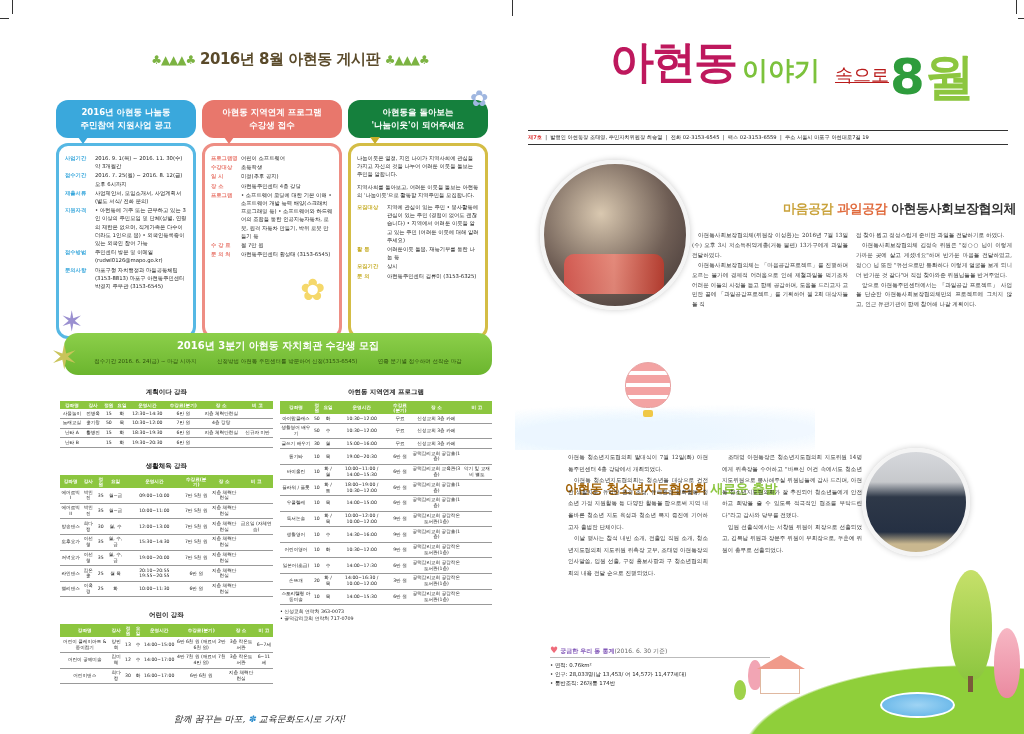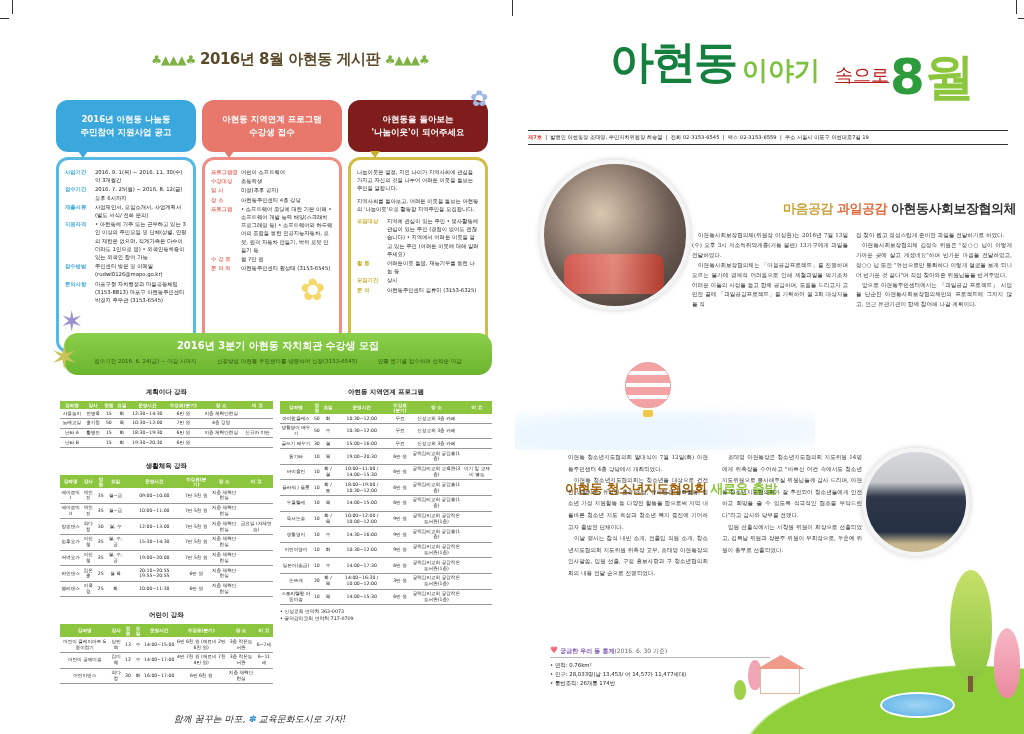--- a/index.html
+++ b/index.html
@@ -7,41 +7,41 @@
   body { position: relative; font-family: "DejaVu Sans", sans-serif; color: #222; font-size: 7px; }
 
   .crop { position: absolute; background: #333; }
   .spread-divider { position: absolute; left: 512px; top: 0; width: 1px; height: 16px; background: #333; }
 
   
   .board-title { position: absolute; left: 100px; top: 50px; width: 380px; text-align: center; font-size: 15px; font-weight: bold; color: #5a4a2a; letter-spacing: -0.5px; }
   .board-title .trees { color: #7cb342; font-size: 12px; letter-spacing: -1px; }
 
   .notice { position: absolute; top: 100px; width: 140px; }
-  .notice .bubble { border-radius: 12px; color: #fff; text-align: center; font-weight: bold; font-size: 8.5px; line-height: 13px; padding: 13px 4px; position: relative; }
+  .notice .bubble { border-radius: 12px; color: #fff; text-align: center; font-weight: bold; font-size: 8.5px; line-height: 13px; padding: 6px 4px; position: relative; }
   .notice .bubble:after { content: ""; position: absolute; left: 22px; bottom: -6px; border-left: 5px solid transparent; border-right: 5px solid transparent; border-top: 7px solid currentColor; }
   .notice .box { border: 3px solid; border-radius: 12px; margin-top: 5px; padding: 8px 6px; height: 196px; font-size: 5.3px; line-height: 8.2px; }
   .notice .row { display: flex; margin-bottom: 1px; }
   .notice .lbl { width: 30px; flex-shrink: 0; font-weight: bold; }
   .notice .val { flex: 1; }
 
   #notice-blue { left: 56px; }
   #notice-blue .bubble { background: #3aa8dc; }
   #notice-blue .bubble:after { border-top-color: #3aa8dc; }
   #notice-blue .box { border-color: #56b8e4; }
   #notice-blue .lbl { color: #3aa8dc; }
 
   #notice-pink { left: 202px; }
   #notice-pink .bubble { background: #e8776c; }
   #notice-pink .bubble:after { border-top-color: #e8776c; }
   #notice-pink .box { border-color: #ee8e84; }
   #notice-pink .lbl { color: #e8776c; }
 
   #notice-gold { left: 348px; }
-  #notice-gold .bubble { background: #7f1d1d; }
+  #notice-gold .bubble { background: #15803d; }
   #notice-gold .bubble:after { border-top-color: #c7ae2a; }
   #notice-gold .box { border-color: #d4bd45; }
   #notice-gold .lbl { color: #c7ae2a; }
   .notice .para { margin-bottom: 4px; }
 
   .recruit { position: absolute; left: 64px; top: 333px; width: 428px; height: 42px; background: linear-gradient(#8ccf4a, #6bb52e); border-radius: 14px; color: #fff; text-align: center; }
   .recruit .r-title { font-size: 10px; font-weight: bold; margin-top: 6px; color: #fff; }
   .recruit .r-info { display: flex; justify-content: space-around; font-size: 5.5px; margin-top: 5px; color: #2d4f0c; padding: 0 20px; }
 
   .star { position: absolute; font-size: 28px; line-height: 1; }
@@ -52,21 +52,21 @@
   table.sched { width: 100%; border-collapse: collapse; font-size: 4.6px; }
   table.sched th { background: #8cc63f; color: #fff; font-weight: bold; padding: 1.5px 1px; }
   table.sched td { text-align: center; padding: 1.5px 1px; border-bottom: 0.6px solid #999; line-height: 5.8px; }
   .table-notes { font-size: 4.8px; line-height: 7px; margin-top: 3px; }
 
   .slogan { position: absolute; left: 60px; top: 713px; width: 400px; text-align: center; font-family: "DejaVu Serif", serif; font-size: 9px; font-style: italic; color: #222; }
   .slogan .emb { color: #2a8ccc; }
 
   
   .masthead { position: absolute; left: 610px; top: 40px; display: flex; align-items: flex-end; }
-  .mh-a { font-size: 44px; font-weight: bold; color: #15803d; letter-spacing: -2px; line-height: 1; }
+  .mh-a { font-size: 44px; font-weight: bold; color: #be185d; letter-spacing: -2px; line-height: 1; }
   .mh-b { font-size: 26px; font-weight: bold; color: #7cc23c; margin-left: 6px; line-height: 1; font-family: Liberation Serif, serif; }
   .mh-c { font-size: 18px; color: #b91c1c; margin-left: 15px; line-height: 1; text-decoration: underline; }
   .mh-month { position: absolute; left: 890px; top: 52px; font-size: 50px; font-weight: bold; line-height: 1; }
   .mh-month .n { color: #2e9c3c; }
   .mh-month .m { color: #8cc63f; }
 
   .imprint { position: absolute; left: 528px; top: 130px; width: 480px; border-top: 1px solid #333; border-bottom: 1px solid #333; padding: 3px 0; font-size: 5.2px; white-space: nowrap; }
   .imprint .issue { color: #d33; font-weight: bold; }
 
   .photo-circle { position: absolute; border-radius: 50%; overflow: hidden; border: 4px solid #f4f4f4; box-shadow: 0 0 6px rgba(0,0,0,0.2); }

